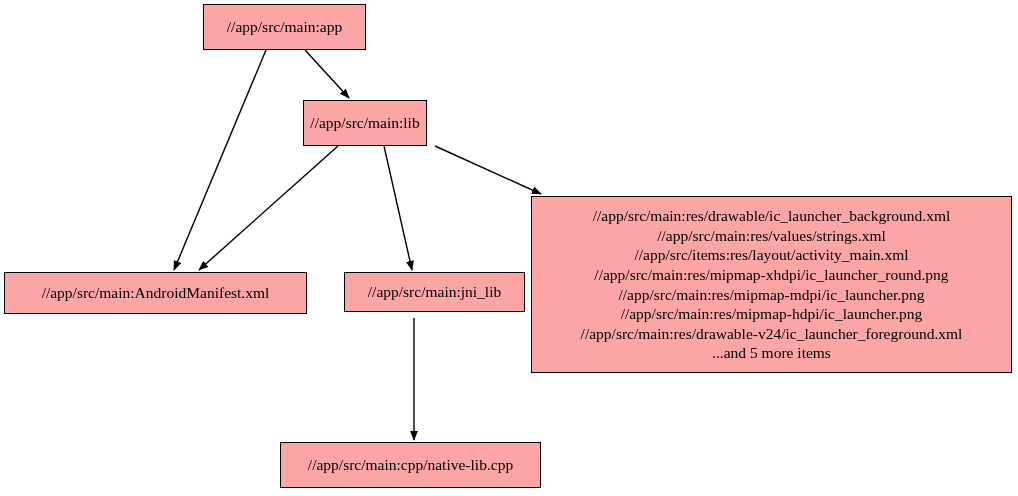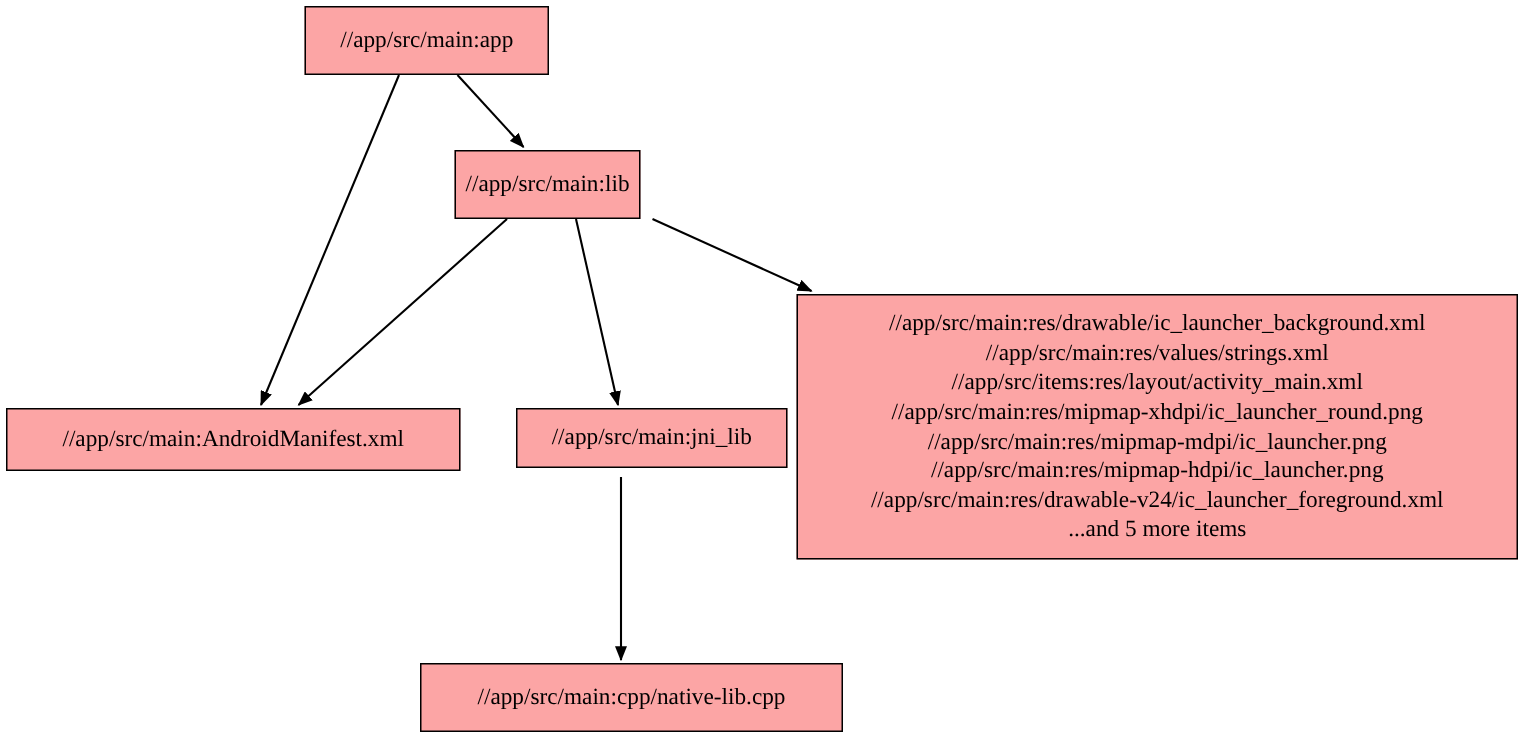--- a/index.html
+++ b/index.html
@@ -49,21 +49,21 @@
   }
   .node-multiline .line {
     display: block;
     white-space: nowrap;
   }
   #node-app      { left: 203px; top: 4px;   width: 163px; height: 46px; }
   #node-lib      { left: 303px; top: 100px; width: 124px; height: 46px; }
   #node-manifest { left: 4px;   top: 272px; width: 303px; height: 42px; }
   #node-jnilib   { left: 332px; top: 272px; width: 181px; height: 40px; margin-left: 12px; }
   #node-res      { left: 531px; top: 196px; width: 481px; height: 177px; }
-  #node-nativelib{ left: 280px; top: 442px; width: 282px; height: 46px; }
+  #node-nativelib{ left: 280px; top: 442px; width: 261px; height: 46px; }
 </style>
 </head>
 <body>
 
 <div id="graph">
 
   <svg id="edge-layer" width="1018" height="496" viewBox="0 0 1018 496">
     <defs>
       <marker id="arrowhead" markerWidth="10" markerHeight="8" refX="9.2" refY="4" orient="auto" markerUnits="userSpaceOnUse">
         <path d="M0,0 L10,4 L0,8 z" fill="#000000"></path>

